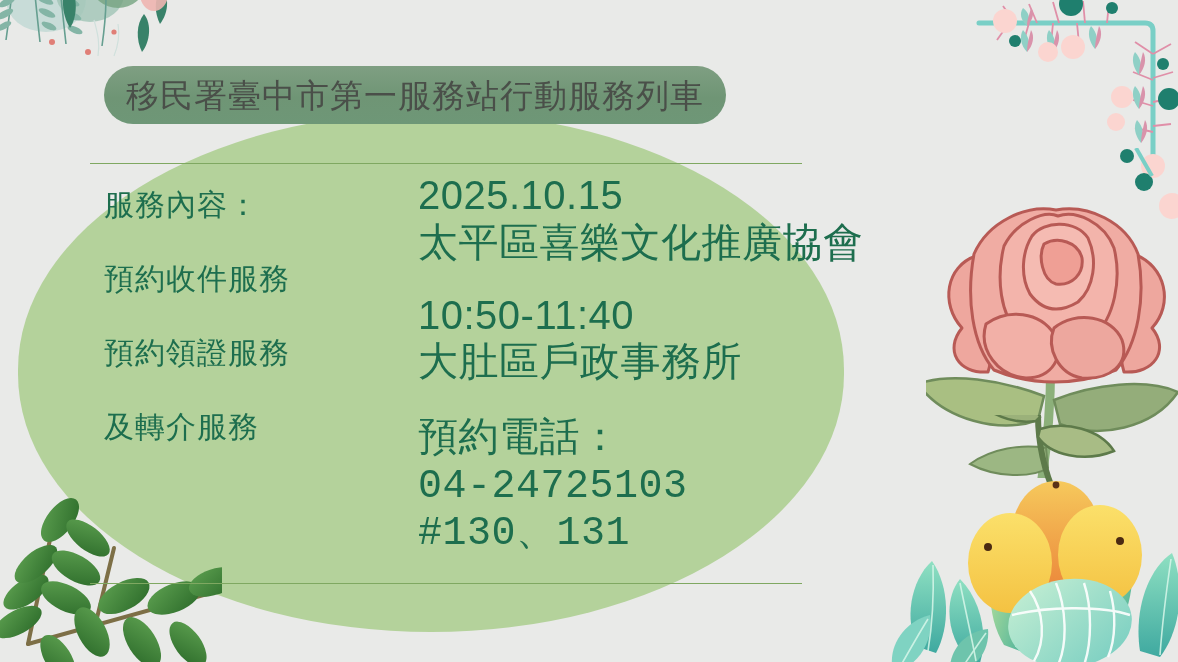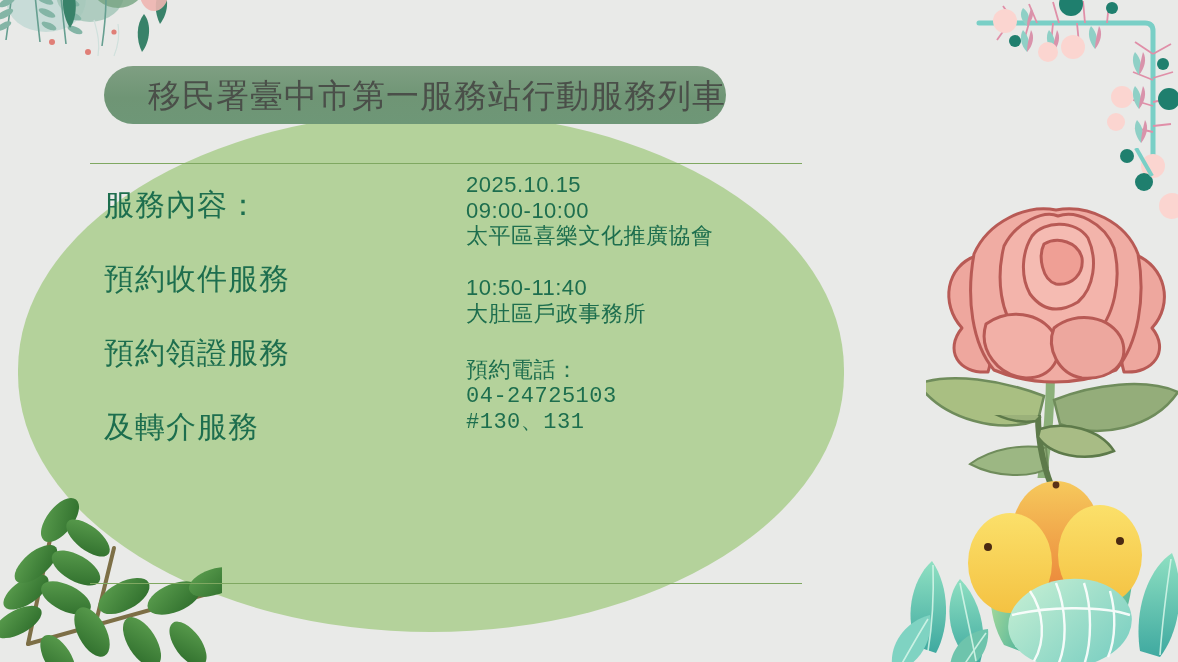--- a/index.html
+++ b/index.html
@@ -52,21 +52,21 @@
     position: absolute;
     left: 104px;
     top: 66px;
     width: 622px;
     height: 58px;
     border-radius: 29px;
     background: linear-gradient(180deg, #7f9f82 0%, #6f9575 55%, #6e9777 100%);
     z-index: 6;
     display: flex;
     align-items: center;
-    justify-content: flex-end;
+    justify-content: center;
   }
   .title-pill .title-text {
     font-size: 33px;
     letter-spacing: 1px;
     color: #4a4f49;
     white-space: nowrap;
     line-height: 1;
     font-weight: 400;
   }
 
@@ -96,26 +96,25 @@
 
   .col-right {
     position: absolute;
     left: 418px;
     top: 172px;
     width: 420px;
   }
   .col-right .blk { margin-bottom: 26px; }
   .col-right .blk:last-child { margin-bottom: 0; }
   .col-right .line {
-    font-size: 22px;
+    font-size: 40px;
     color: #1d6e4e;
     line-height: 1.17;
     letter-spacing: 0.5px;
     white-space: nowrap;
-    margin-left: 48px;
   }
   .col-right .blk.slot2 { margin-top: 22px; }
   .col-right .blk.phone { margin-top: 32px; font-family: Liberation Mono, monospace; }
 
   
   .deco { position: absolute; z-index: 3; }
 
   
   .deco-tl { left: -6px; top: -20px; width: 210px; height: 130px; z-index: 2; }
 
@@ -380,21 +379,20 @@
       <div class="line">服務內容：</div>
       <div class="line">預約收件服務</div>
       <div class="line">預約領證服務</div>
       <div class="line">及轉介服務</div>
     </div>
 
     <div class="col-right">
 
       <div class="blk slot1">
         <div class="line">2025.10.15</div>
-        <div class="line">09:00-10:00</div>
         <div class="line">太平區喜樂文化推廣協會</div>
       </div>
 
       <div class="blk slot2">
         <div class="line">10:50-11:40</div>
         <div class="line">大肚區戶政事務所</div>
       </div>
 
       <div class="blk phone">
         <div class="line">預約電話：</div>

